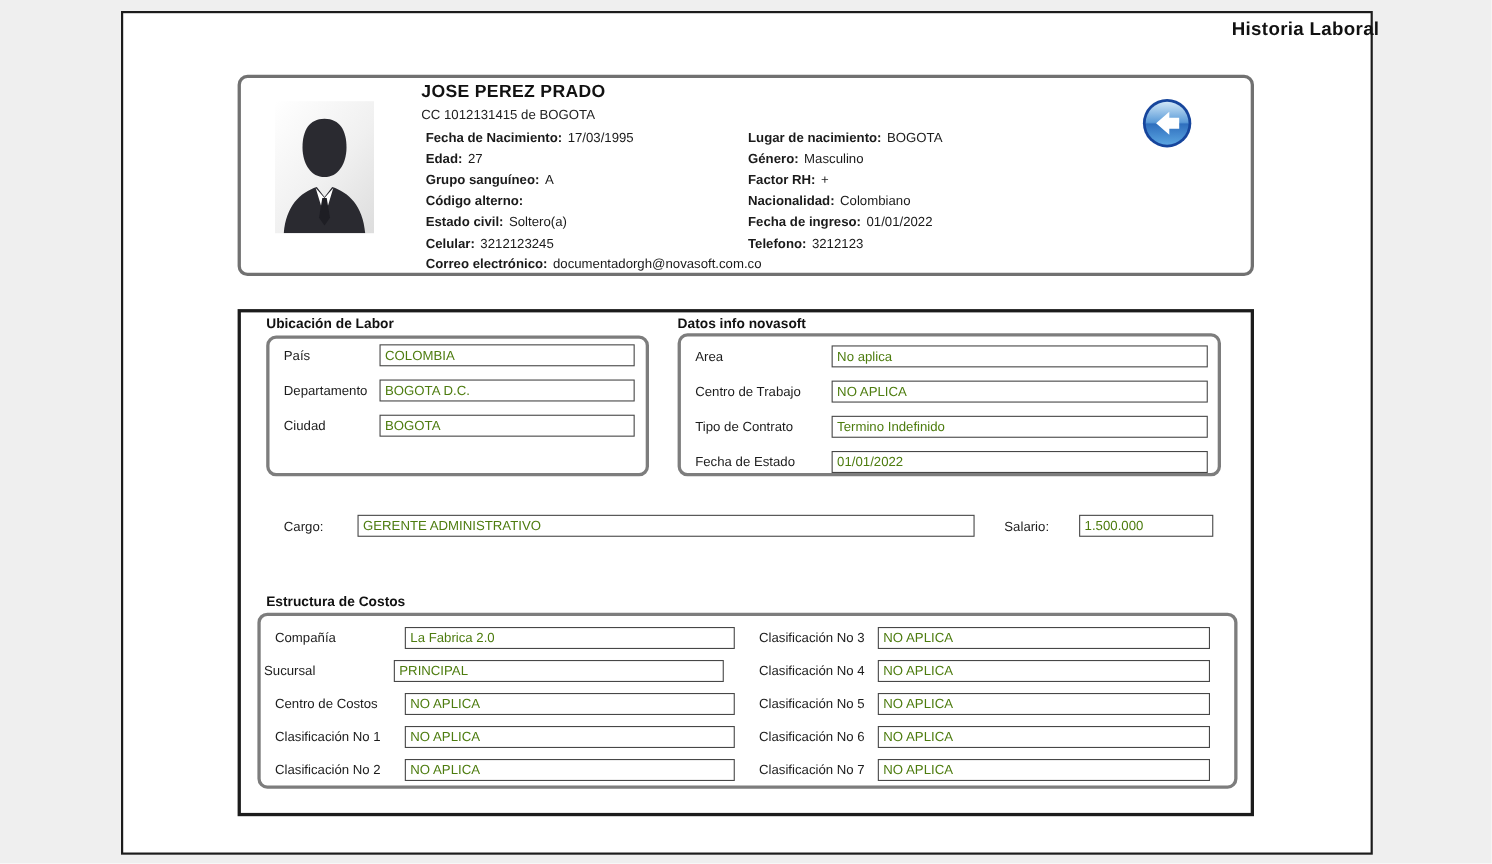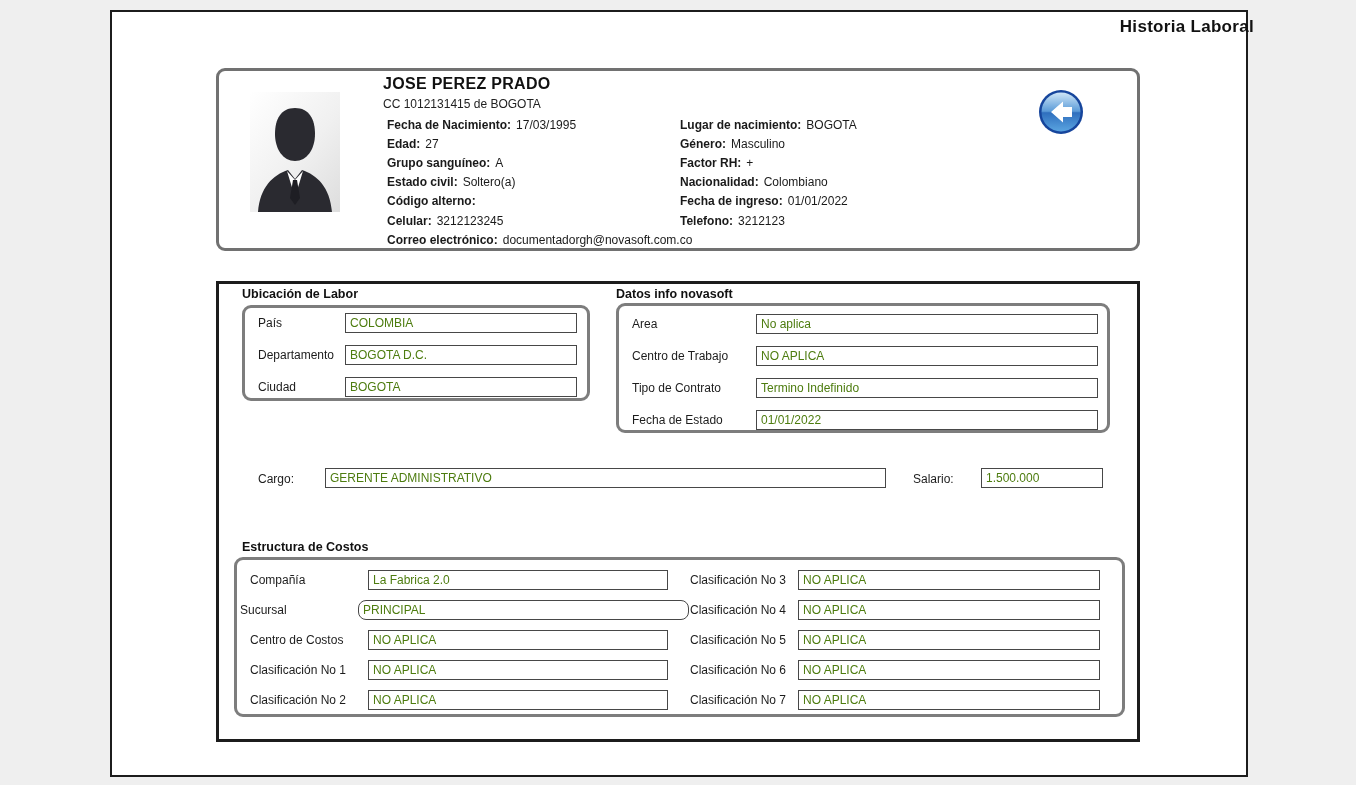--- a/index.html
+++ b/index.html
@@ -61,26 +61,26 @@
         </div>
       <div class="prow">
           <span class="b">Edad:</span>
           <span>27</span>
         </div>
       <div class="prow">
           <span class="b">Grupo sanguíneo:</span>
           <span>A</span>
         </div>
       <div class="prow">
+          <span class="b">Código alterno:</span>
+          <span></span>
+        </div>
+      <div class="prow">
           <span class="b">Estado civil:</span>
           <span>Soltero(a)</span>
-        </div>
-      <div class="prow">
-          <span class="b">Código alterno:</span>
-          <span></span>
         </div>
       <div class="prow">
           <span class="b">Celular:</span>
           <span>3212123245</span>
         </div>
       <div class="prow">
           <span class="b">Correo electrónico:</span>
           <span>documentadorgh@novasoft.com.co</span>
         </div>
     </div>
@@ -125,21 +125,21 @@
       </defs>
       <circle cx="23" cy="23" r="22" fill="#16459c"></circle>
       <circle cx="23" cy="23" r="19.5" fill="url(#bg1)"></circle>
       <path d="M13 23 L25 12.5 L25 18 L34 18 L34 28 L25 28 L25 33.5 Z" fill="#ffffff"></path>
     </svg>
   </button>
 
   <div class="form-box">
 
     <div class="sec-title" style="left:23px; top:3px;">Ubicación de Labor</div>
-    <div class="fset" style="left:23px; top:21px; width:348px; height:96px;">
+    <div class="fset" style="left:23px; top:21px; width:348px; height:128px;">
       <div class="frow" style="left:13px; top:5px;">
         <label class="fl" style="width:87px;">País</label>
         <input class="fi" style="width: 232px;" value="COLOMBIA">
       </div>
       <div class="frow" style="left:13px; top:37px;">
         <label class="fl" style="width:87px;">Departamento</label>
         <input class="fi" style="width: 232px;" value="BOGOTA D.C.">
       </div>
       <div class="frow" style="left:13px; top:69px;">
         <label class="fl" style="width:87px;">Ciudad</label>
@@ -174,21 +174,21 @@
 
     <div class="sec-title" style="left:23px; top:256px;">Estructura de Costos</div>
     <div class="fset" style="left:15px; top:273px; width:891px; height:160px;">
 
       <div class="frow" style="left:13px; top:10px;">
         <label class="fl" style="width:118px;">Compañía</label>
         <input class="fi" style="width: 300px;" value="La Fabrica 2.0">
       </div>
       <div class="frow" style="left:3px; top:40px;">
         <label class="fl" style="width:118px;">Sucursal</label>
-        <input class="fi" style="width: 331px; border-radius: 8px;" value="PRINCIPAL">
+        <input class="fi" style="width: 300px;" value="PRINCIPAL">
       </div>
       <div class="frow" style="left:13px; top:70px;">
         <label class="fl" style="width:118px;">Centro de Costos</label>
         <input class="fi" style="width: 300px;" value="NO APLICA">
       </div>
       <div class="frow" style="left:13px; top:100px;">
         <label class="fl" style="width:118px;">Clasificación No 1</label>
         <input class="fi" style="width: 300px;" value="NO APLICA">
       </div>
       <div class="frow" style="left:13px; top:130px;">

